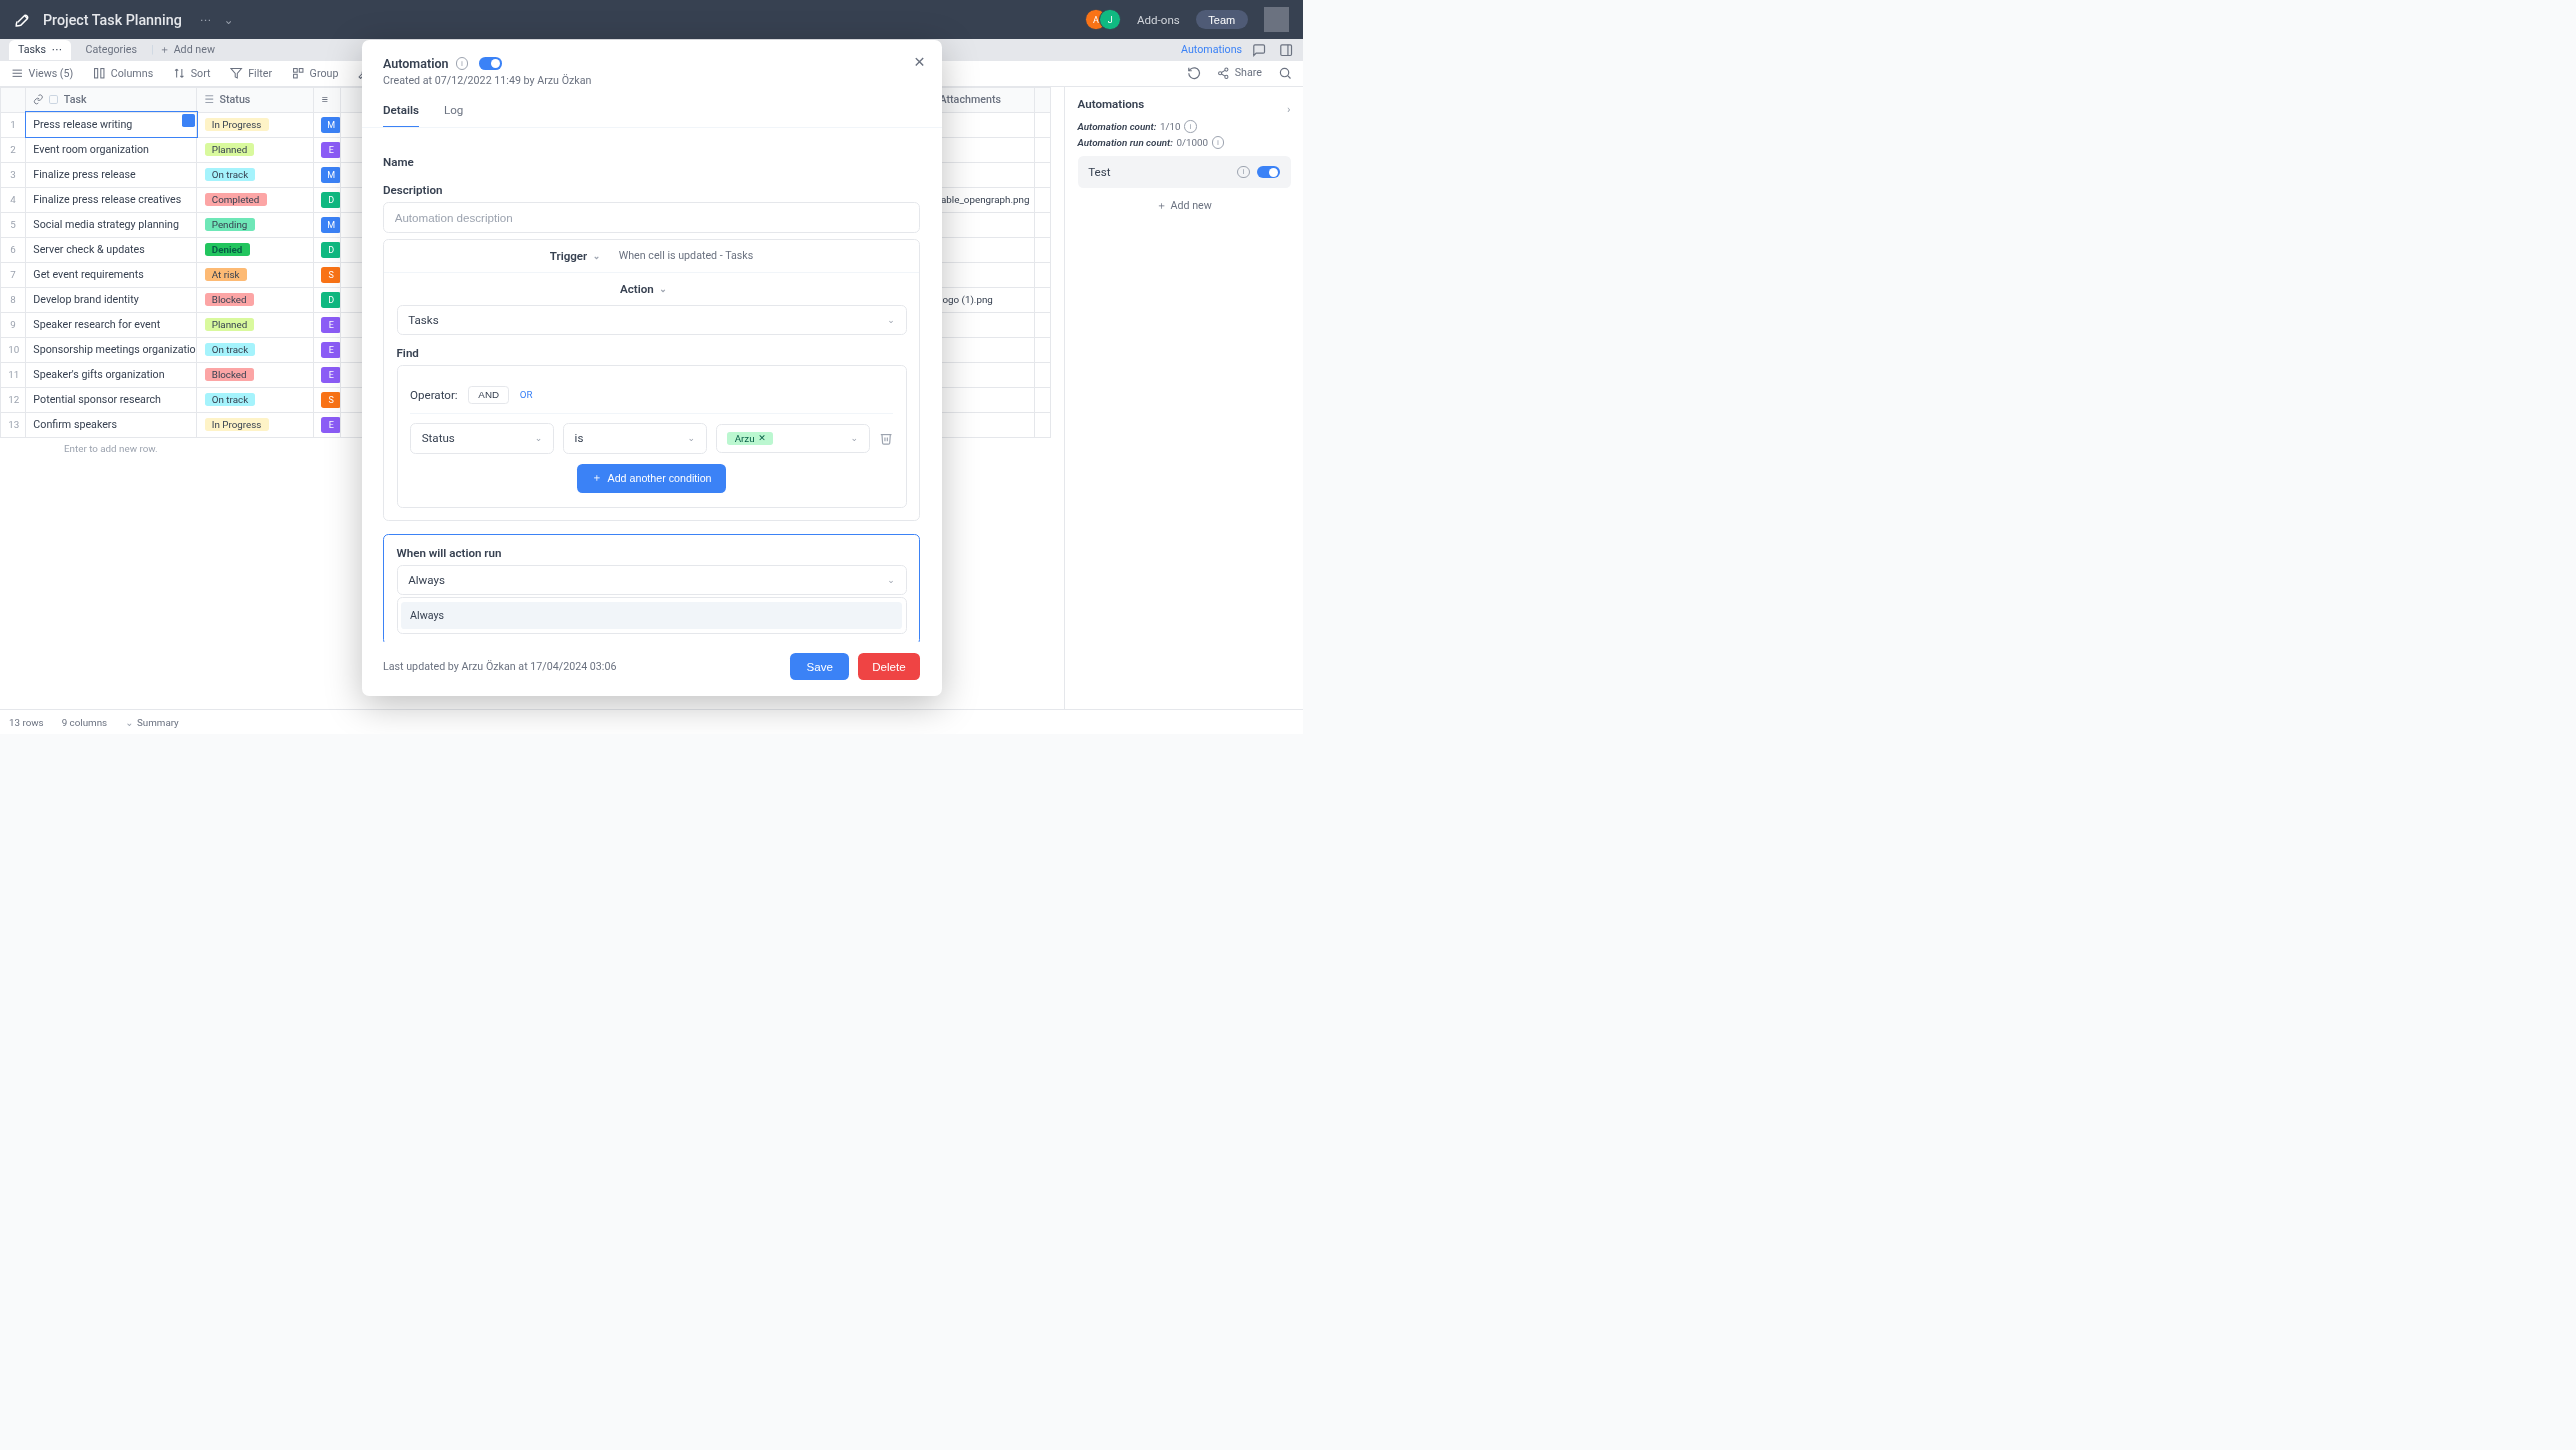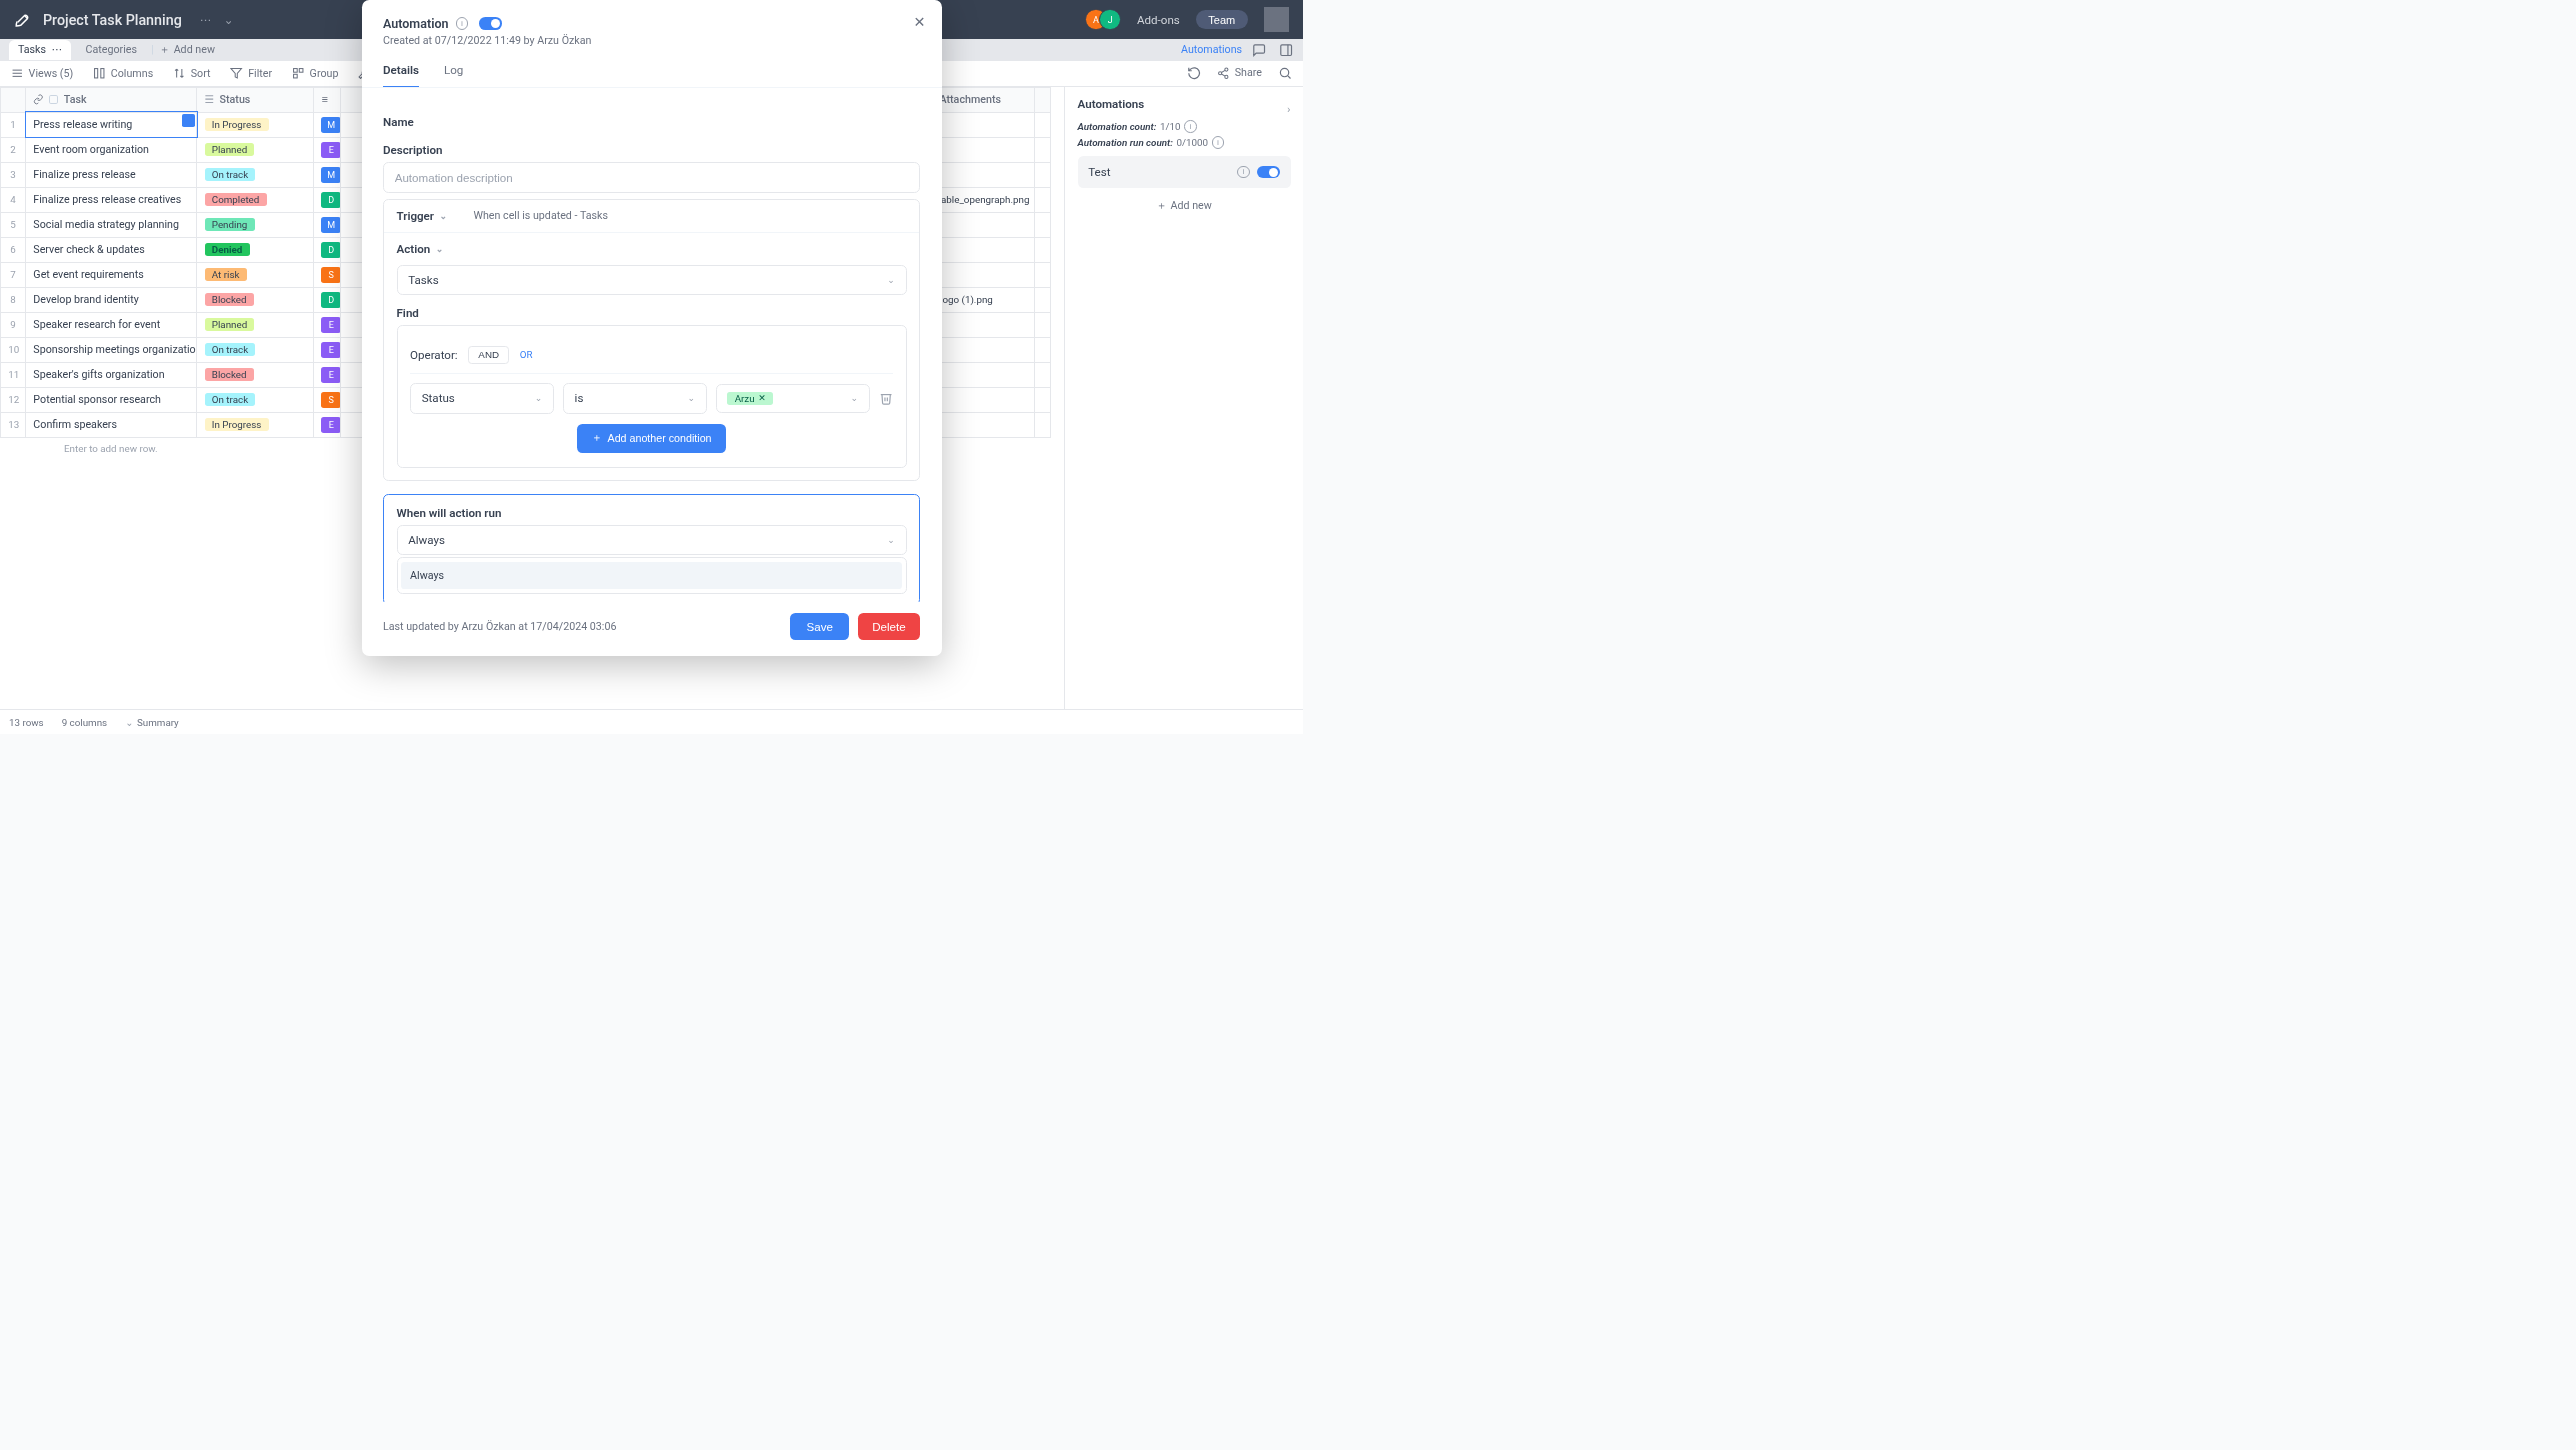--- a/index.html
+++ b/index.html
@@ -138,21 +138,21 @@
     height:25px; border-top:0.9px solid #e5e7eb; background:#fff;
     display:flex; align-items:center; padding:0 9px; font-size:9.8px; color:#6b7280;
     gap:18px;
   }
   
   .overlay{
     position:absolute; inset:0; background:rgba(0,0,0,0);
     display:flex; justify-content:center; align-items:flex-start;
   }
   .modal{
-    width:580px; max-height:656px; background:#fff;
+    margin-top:40px; width:580px; max-height:656px; background:#fff;
     border-radius:7.2px; box-shadow:0 9px 36px rgba(0,0,0,0.25);
     display:flex; flex-direction:column; font-size:11.6px;
   }
   .modal .mhead{ padding:16px 21.5px 5.4px; position:relative;}
   .modal .mtitle{ display:flex; align-items:center; gap:7.2px;}
   .modal .mtitle .lbl{ font-weight:600; font-size:12.5px;}
   .modal .close{ position:absolute; right:16px; top:14.3px; color:#6b7280; font-size:14.3px; cursor:pointer;}
   .modal .created{ color:#6b7280; font-size:10.7px; margin-top:2.7px;}
   .modal .mtabs{ display:flex; gap:25px; padding:10.7px 21.5px 0; border-bottom:0.9px solid #f1f5f9;}
   .modal .mtab{ padding-bottom:9px; color:#6b7280; font-size:11.6px;}
@@ -161,22 +161,23 @@
   .mbody .section-label{ font-size:11.6px; font-weight:600; margin:14.3px 0 5.4px; display:block;}
   .text-input{
     width:100%; border:0.9px solid #e5e7eb; border-radius:5.4px; padding:8px 10.7px;
     font-size:11.6px; color:#374151;
   }
   .text-input::placeholder{ color:#9ca3af;}
   .box{
     border:0.9px solid #e5e7eb; border-radius:5.4px; margin-top:5.4px;
   }
   .box .row{
-    display:flex; align-items:center; padding:9px 12.5px; gap:14px;
+    display:flex; align-items:center; padding:9px 12.5px; gap:6px;
     border-bottom:0.9px solid #f1f5f9;
+    justify-content:center;
   }
   .box .row:last-child{ border-bottom:none;}
   .box .row .lab{ font-weight:600; font-size:11.6px; width:63px; display:flex; align-items:center; gap:5.4px;}
   .box .row .val{ color:#6b7280; font-size:10.7px;}
   .box .inner{
     margin:9px 12.5px 12.5px; border:0.9px solid #e5e7eb; border-radius:5.4px; padding:12.5px;
   }
   .select{
     border:0.9px solid #e5e7eb; border-radius:5.4px; padding:7.2px 10.7px;
     display:flex; align-items:center; justify-content:space-between;

